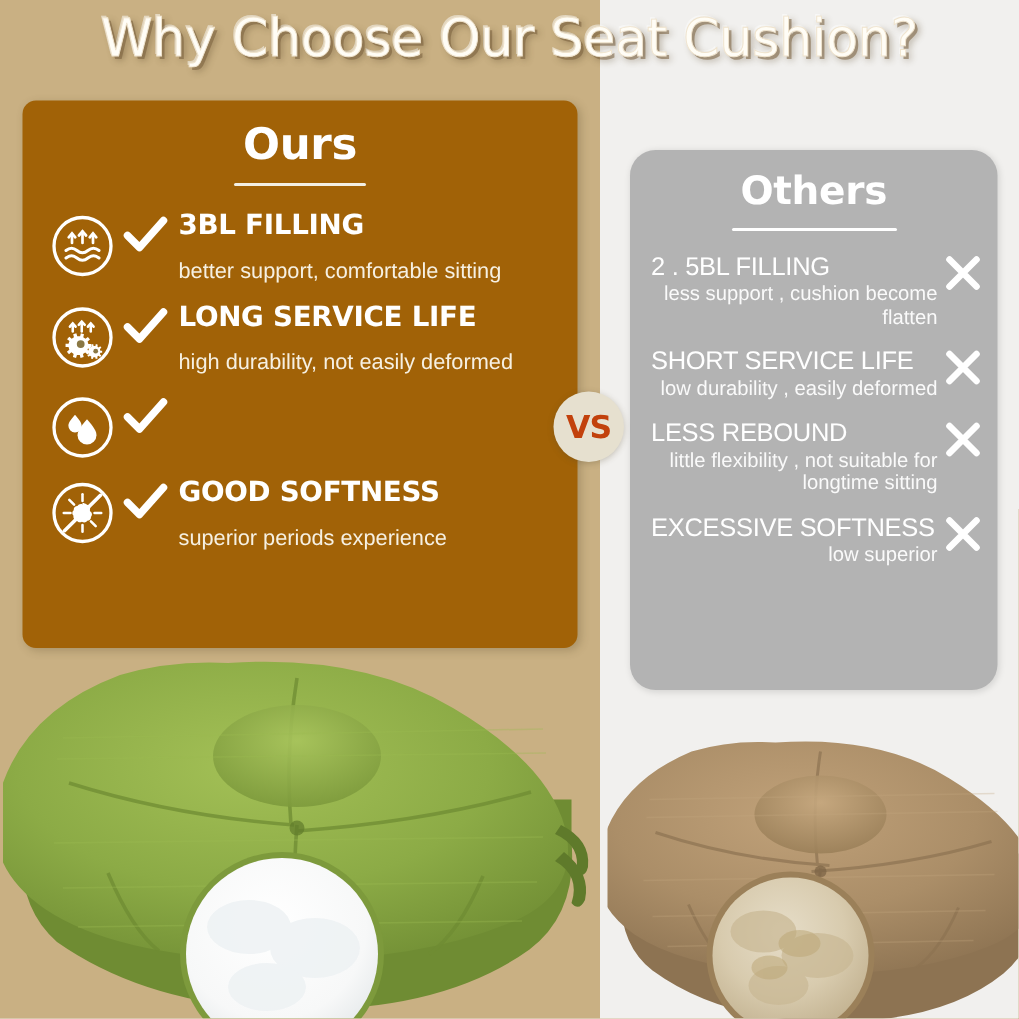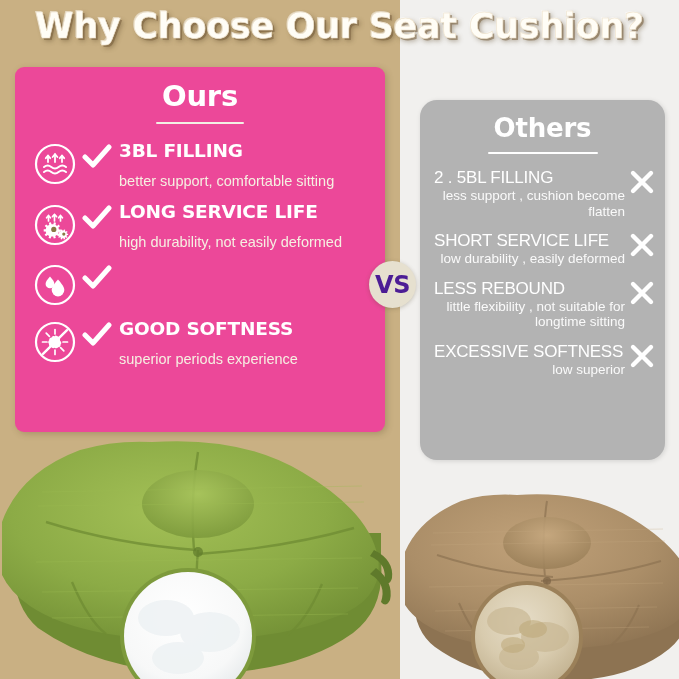--- a/index.html
+++ b/index.html
@@ -10,33 +10,33 @@
   }
   .stage{position:relative;width:679px;height:679px;overflow:hidden;}
 
   
   .bg-left{position:absolute;left:0;top:0;width:400px;height:679px;background:#c9b083;}
   .bg-right{position:absolute;left:400px;top:0;width:279px;height:679px;background:#f1f0ee;}
 
   
   .title{
     position:absolute;left:0;top:6px;width:679px;text-align:center;
-    font-size:35px;font-weight:bold;letter-spacing:-0.3px;color:#fffdf6;
+    font-size:35px;font-weight:normal;letter-spacing:-0.3px;color:#fffdf6;
     font-family:"DejaVu Sans", sans-serif;
     text-shadow:
       2px 2px 0 rgba(120,95,60,.55),
       3px 3px 5px rgba(90,70,40,.45),
       -1px -1px 0 rgba(255,255,255,.5);
     -webkit-text-stroke:0.6px #efe3cd;
   }
 
   
   .card-ours{
     position:absolute;left:15px;top:67px;width:370px;height:365px;
-    background:#ec4899;border-radius:9px;
+    background:#a16207;border-radius:9px;
     box-shadow:2px 2px 6px rgba(80,62,30,.25);
   }
   .card-others{
     position:absolute;left:420px;top:100px;width:245px;height:360px;
     background:#b3b3b3;border-radius:17px;
     box-shadow:1px 1px 5px rgba(0,0,0,.13);
   }
 
   .card-head{
     text-align:center;color:#ffffff;font-weight:bold;
@@ -80,21 +80,21 @@
   }
   .oxmark{flex:0 0 auto;width:26px;margin-left:4px;margin-top:1px;}
   .oxmark svg{display:block;}
 
   
   .vs{
     position:absolute;left:369px;top:261px;width:47px;height:47px;
     border-radius:50%;background:#e6e0cf;
     box-shadow:0 1px 4px rgba(90,75,45,.3);
     display:flex;align-items:center;justify-content:center;
-    color:#4c1d95;font-weight:bold;font-size:24px;letter-spacing:-.5px;
+    color:#c2410c;font-weight:bold;font-size:21px;letter-spacing:-.5px;
     font-family:"DejaVu Sans", sans-serif;
   }
 
   
   .cushion-wrap{position:absolute;}
   .cushion-left{left:2px;top:432px;width:392px;height:247px;}
   .cushion-right{left:405px;top:487px;width:274px;height:192px;}
   .cushion-left svg,.cushion-right svg{display:block;}
 </style>
 </head>

